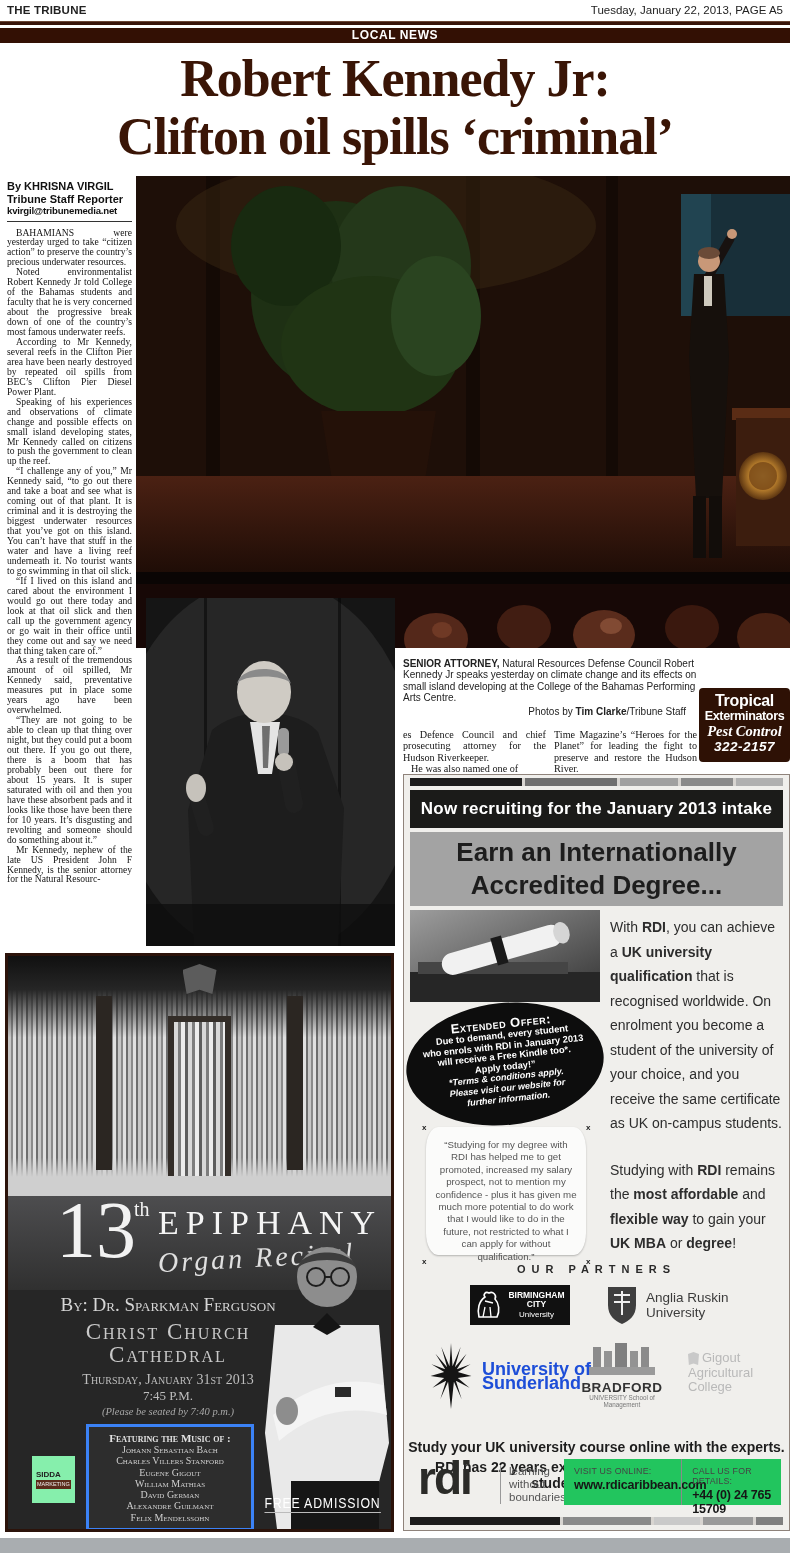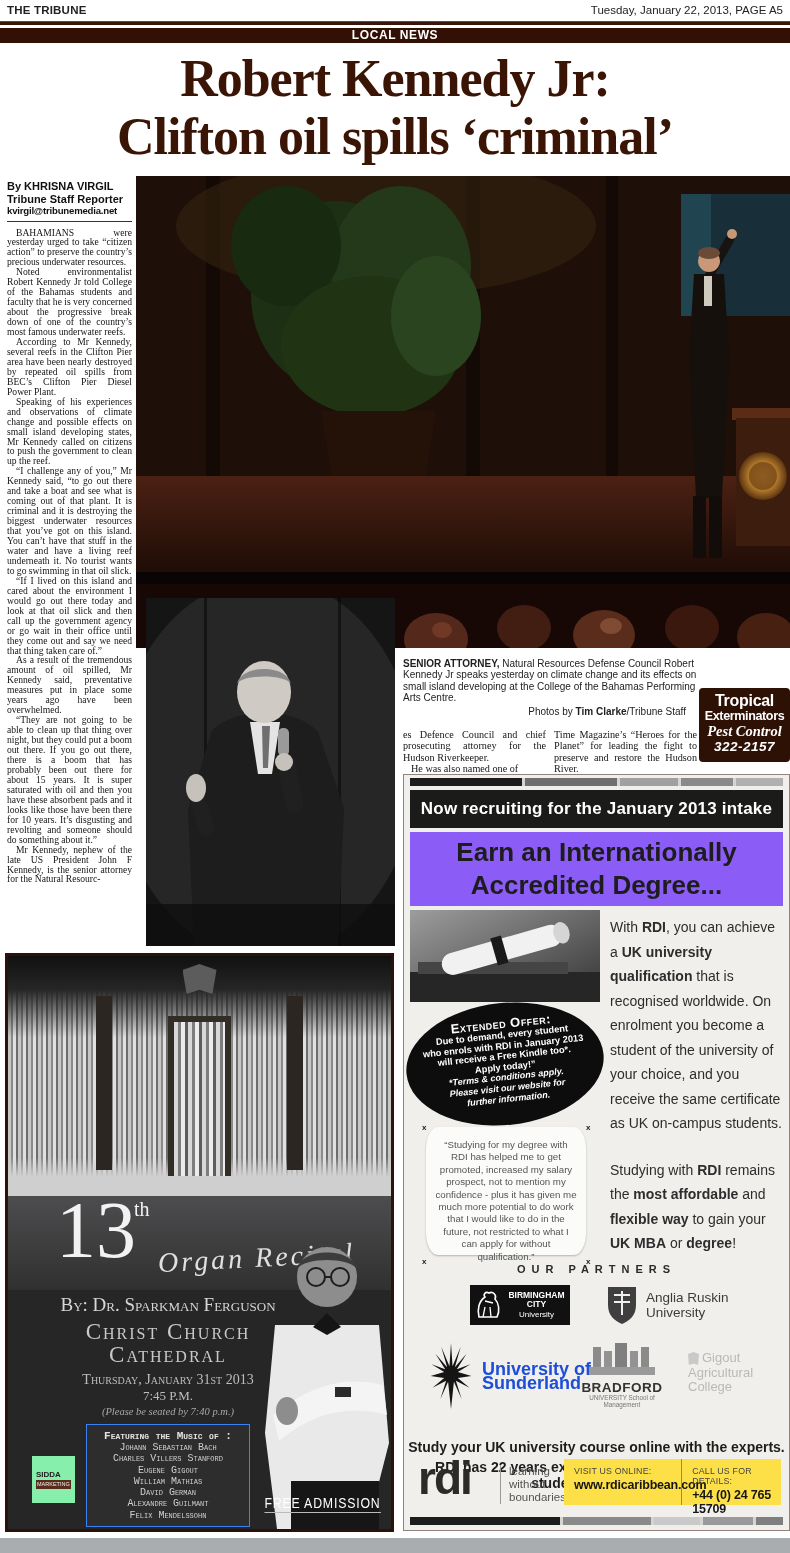--- a/index.html
+++ b/index.html
@@ -80,40 +80,40 @@
            font-size:28px;letter-spacing:3px;color:#e0e0e0;transform:rotate(-3deg);}
   .rec-by{position:absolute;top:338px;left:10px;width:300px;text-align:center;
           font-family:"Liberation Serif",serif;font-variant:small-caps;font-size:19px;color:#d6d6d6;}
   .rec-venue{position:absolute;top:364px;left:40px;width:240px;text-align:center;
              font-family:"Liberation Serif",serif;color:#c9c9c9;}
   .rec-venue .v1{font-variant:small-caps;font-size:23px;line-height:23px;letter-spacing:2px;}
   .rec-date{font-variant:small-caps;font-size:14px;margin-top:6px;color:#bdbdbd;}
   .rec-time{font-variant:small-caps;font-size:13px;color:#bdbdbd;}
   .rec-seated{font-style:italic;font-size:10.5px;color:#a8a8a8;margin-top:2px;}
   .rec-feat{position:absolute;left:78px;top:468px;width:162px;height:96px;background:#2d2d2d;
-            border:1px solid #3b82f6;text-align:center;padding-top:5px;
-            font-family:Liberation Mono, monospace;font-variant:small-caps;color:#cfcfcf;}
+            border:3px solid #3b82f6;text-align:center;padding-top:5px;
+            font-family:Liberation Serif, serif;font-variant:small-caps;color:#cfcfcf;}
   .rec-feat .ft{font-weight:bold;font-size:11px;line-height:12px;color:#e2e2e2;}
   .rec-feat .fc{font-size:10px;line-height:11.3px;}
   .rec-portrait{position:absolute;right:2px;bottom:0;width:150px;height:300px;}
   .rec-free{position:absolute;right:10px;bottom:16px;color:#fff;font-size:15px;letter-spacing:1px;
             transform:scaleX(.82);transform-origin:right;border-bottom:1px solid #bbb;padding-bottom:1px;}
   .rec-sidda{position:absolute;left:24px;bottom:26px;background:#86efac;color:#222;font-weight:bold;
              font-size:8px;padding:14px 4px;line-height:9px;}
   .rec-sidda .sub{font-weight:normal;font-size:5.5px;color:#555;background:#5a2a1a;color:#eee;display:block;margin-top:1px;padding:0 1px;}
 
   
   .rdi{position:absolute;left:403px;top:774px;width:387px;height:757px;background:#f0efec;
        border:1px solid #8f837b;box-sizing:border-box;}
   .strip{position:absolute;left:6px;right:6px;height:8px;background:#d8d5d1;display:flex;gap:3px;}
   .strip-top{top:3px;} .strip-bot{bottom:5px;}
   .strip i{display:block;height:100%;}
   .rdi-banner{position:absolute;top:15px;left:6px;right:6px;height:38px;background:#1b1b19;color:#fff;
               text-align:center;font-weight:bold;font-size:17px;line-height:38px;letter-spacing:.2px;}
-  .rdi-head{position:absolute;top:57px;left:6px;right:6px;height:74px;background:#8b5cf6;
+  .rdi-head{position:absolute;top:57px;left:6px;right:6px;height:74px;background:#a3a3a3;
             text-align:center;font-weight:bold;font-size:26px;line-height:33px;color:#1d1d1d;padding-top:4px;box-sizing:border-box;}
   .rdi-photo{position:absolute;top:135px;left:6px;width:190px;height:92px;}
   .rdi-photo svg{display:block;width:100%;height:100%;}
   .rdi-oval{position:absolute;top:228px;left:2px;width:198px;height:122px;background:#0d0d0d;
             border-radius:50%;transform:rotate(-6deg);color:#fff;text-align:center;padding-top:14px;box-sizing:border-box;}
   .rdi-oval .ot{font-variant:small-caps;font-weight:bold;font-size:13px;line-height:13px;letter-spacing:.5px;}
   .rdi-oval .ol{font-weight:bold;font-size:9.3px;line-height:10.6px;}
   .rdi-oval .ol.it{font-style:italic;font-weight:bold;font-size:9px;}
   .rdi-test{position:absolute;top:352px;left:22px;width:160px;height:128px;background:#fbfbfa;
             border-radius:12px/22px;box-shadow:0 1px 2px rgba(0,0,0,.25);
@@ -139,21 +139,21 @@
   .logo-brad .t2{font-size:6.3px;color:#777;line-height:7px;}
   .logo-rac{position:absolute;top:576px;left:284px;width:96px;color:#b9b9b9;font-size:13px;line-height:14.5px;}
   .logo-rac .sh{display:inline-block;width:11px;height:13px;background:#c9c9c9;vertical-align:middle;margin-right:3px;
                 clip-path:polygon(50% 0,100% 15%,92% 100%,50% 88%,8% 100%,0 15%);}
   .rdi-tag{position:absolute;left:0;right:0;text-align:center;font-weight:bold;font-size:14px;color:#1d1d1d;margin-top:26px;}
   .tag1{top:638px;} .tag2{top:658px;}
   .rdi-foot-logo{position:absolute;top:680px;left:14px;font-weight:bold;font-size:46px;line-height:46px;
                  letter-spacing:-2px;color:#2b2b28;}
   .rdi-foot-tag{position:absolute;top:690px;left:96px;font-size:11.5px;line-height:13px;color:#555;
                 border-left:1px solid #999;padding-left:8px;}
-  .rdi-contact{position:absolute;top:684px;left:160px;right:8px;height:46px;background:#fde047;display:flex;}
+  .rdi-contact{position:absolute;top:684px;left:160px;right:8px;height:46px;background:#22c55e;display:flex;}
   .rdi-contact .cell{padding:7px 8px 0 10px;box-sizing:border-box;}
   .rdi-contact .c1{width:54%;} .rdi-contact .c2{width:46%;border-left:1px solid #8a8a8a;}
   .rdi-contact .lab{font-size:8.8px;color:#444;letter-spacing:.2px;}
   .rdi-contact .val{font-weight:bold;font-size:12.5px;color:#161616;margin-top:2px;letter-spacing:-.2px;}
 
   
   .bottom-bar{position:absolute;left:0;right:0;bottom:0;height:15px;background:#a9adb0;}
 </style>
 </head>
 <body>
@@ -295,20 +295,21 @@
   <div class="recital">
     <div class="organ">
       <div class="frame f1"></div>
       <div class="frame f2"></div>
       <div class="tower"></div>
       <div class="crest"></div>
     </div>
     <div class="rec-banner">
       <span class="rec-num">13</span>
       <span class="rec-ord">th</span>
+      <span class="rec-title">EPIPHANY</span>
       <span class="rec-sub">Organ Recital</span>
     </div>
     <div class="rec-by">By: Dr. Sparkman Ferguson</div>
     <div class="rec-venue">
       <div class="v1">Christ Church</div>
       <div class="v1">Cathedral</div>
       <div class="rec-date">Thursday, January 31st 2013</div>
       <div class="rec-time">7:45 P.M.</div>
       <div class="rec-seated">(Please be seated by 7:40 p.m.)</div>
     </div>

